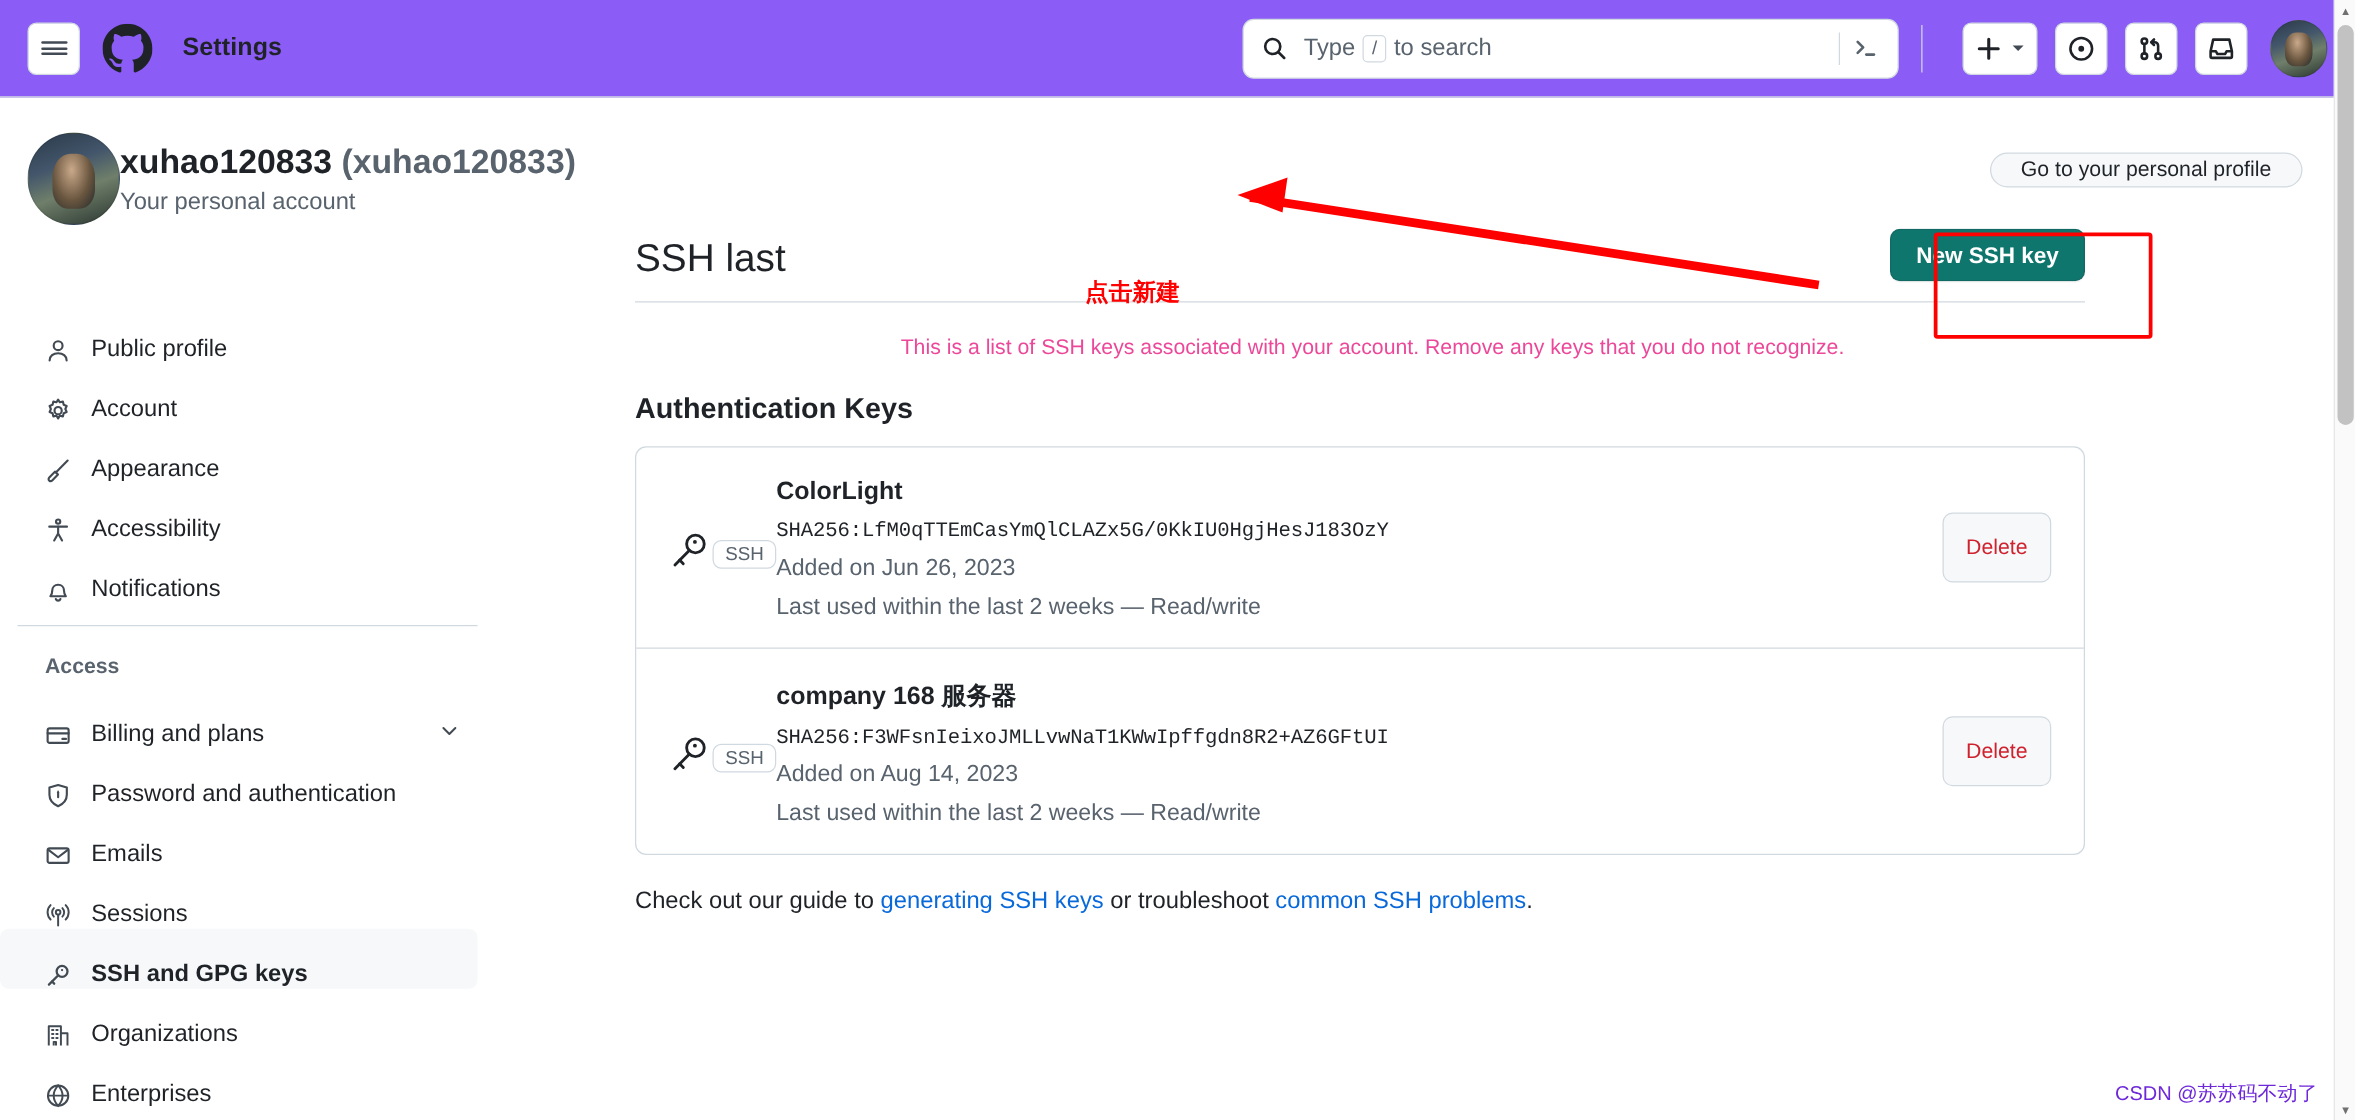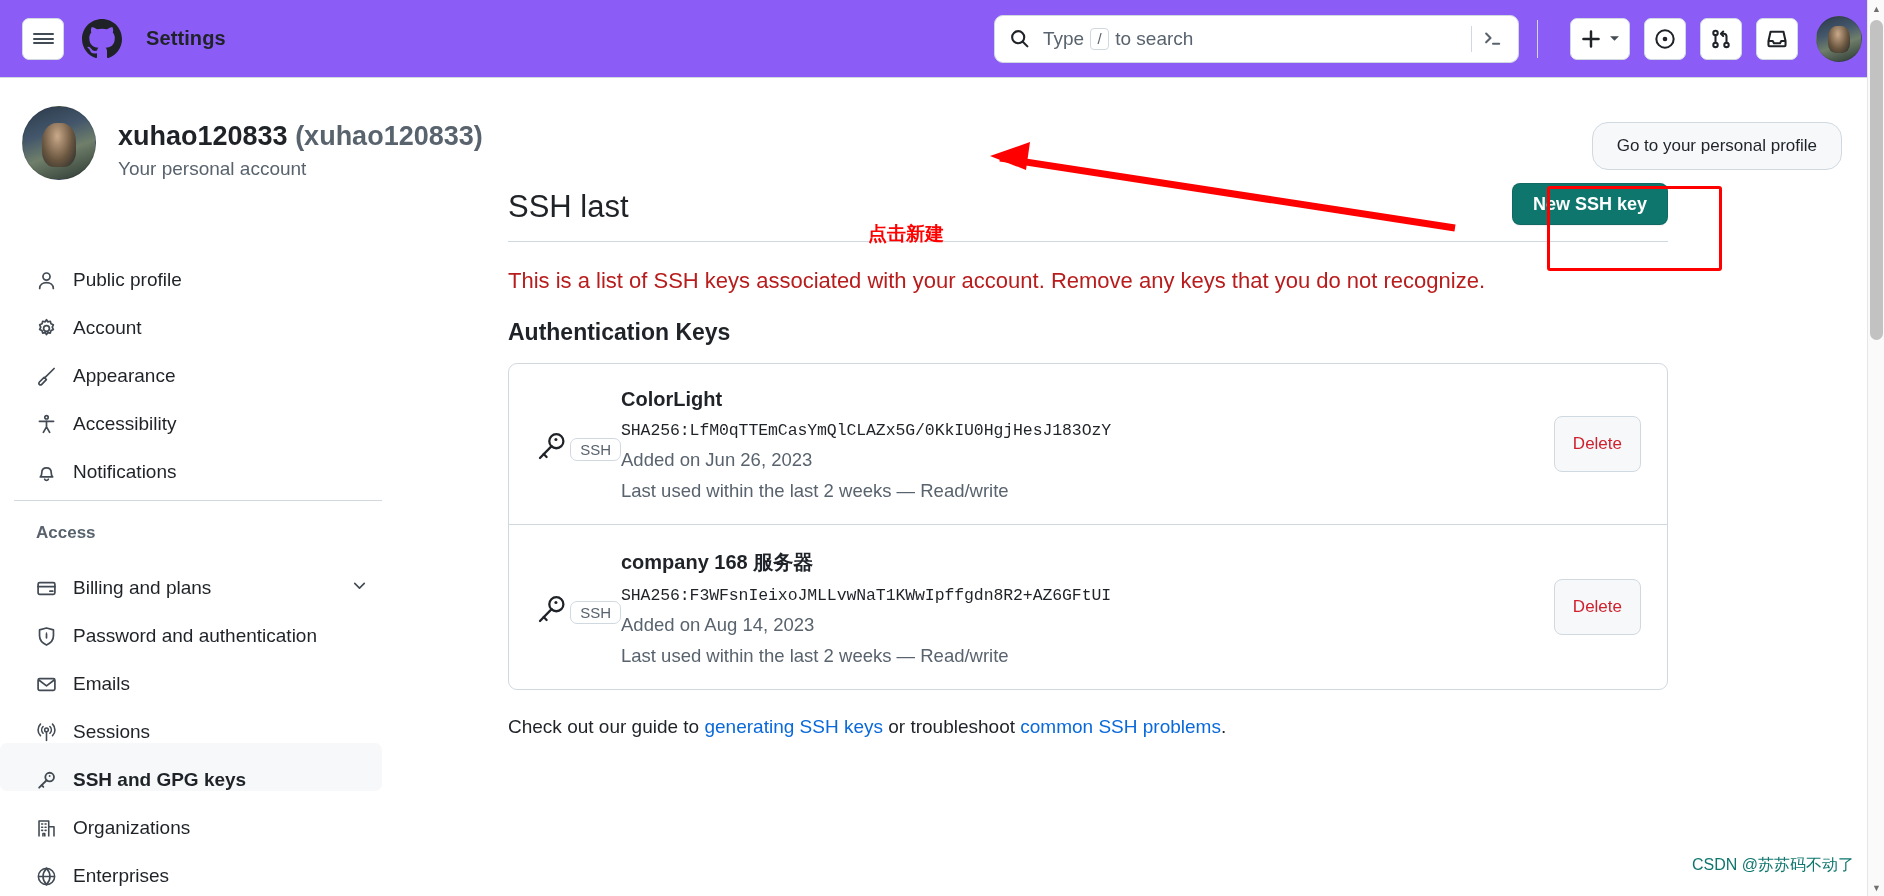--- a/index.html
+++ b/index.html
@@ -90,30 +90,30 @@
   .avatar-big::after {
     content:""; position:absolute; left:26%; top:22%;
     width:48%; height:62%; border-radius:42% 42% 35% 35%;
     background: radial-gradient(ellipse at 45% 30%, #caa98a 0%, #6b5740 55%, #22282a 100%);
   }
 
   
   .page { position: absolute; top: 78px; left: 0; width: 1884px; height: 818px; }
 
   .profile-head {
-    display: flex; align-items: flex-end; gap: 22px;
+    display: flex; align-items: center; 
     padding: 28px 0 0 22px;
   }
   .profile-name { font-size: 27px; font-weight: 700; color: #1f2328; line-height: 1.25; }
   .profile-name .handle { color: #59636e; font-weight: 700; }
   .profile-sub { font-size: 19px; color: #59636e; margin-top: 4px; }
 
   .go-personal {
     position: absolute; right: 42px; top: 44px;
-    height: 48px; padding: 0 24px;
+    height: 28px; padding: 0 24px;
     border: 1px solid #d1d9e0; border-radius: 16px;
     background: #f6f8fa; color: #1f2328;
     font-size: 17px; font-family: "Liberation Sans", sans-serif;
     display: flex; align-items: center; cursor: pointer;
   }
 
   
   .sidebar {
     position: absolute; left: 0; top: 165px; width: 440px;
   }
@@ -160,21 +160,21 @@
     border: 3px solid #ff0000; border-radius: 3px;
     display: flex; align-items: center; justify-content: center;
     pointer-events: none;
   }
   .annot-text {
     position: absolute; left: 868px; top: 143px;
     color: #ff0000; font-size: 19px; font-weight: 700;
     font-family: "Liberation Sans", sans-serif; white-space: nowrap;
   }
 
-  .desc { font-size: 22px; color: #b91c1c; padding-top: 26px; }
+  .desc { font-size: 17px; color: #ec4899; padding-top: 26px; text-align: center; }
   .section-title { font-size: 23px; font-weight: 600; padding-top: 25px; }
 
   .keys-box {
     margin-top: 17px; width: 1160px;
     border: 1px solid #d1d9e0; border-radius: 9px; background: #fff;
   }
   .key-row { display: flex; padding: 24px 26px 22px 26px; position: relative; }
   .key-row + .key-row { border-top: 1px solid #d1d9e0; }
   .key-icon-col {
     width: 86px; flex: none; display: flex; flex-direction: row;
@@ -213,22 +213,22 @@
     display: flex; align-items: center; justify-content: center;
     font-size: 9px; color: #707070;
   }
   .scroll-up { top: 0; }
   .scroll-down { bottom: 0; }
   .scroll-thumb {
     position: absolute; left: 2px; top: 20px; width: 13px; height: 320px;
     background: #c2c2c2; border-radius: 7px;
   }
   .watermark {
-    position: absolute; right: 30px; bottom: 20px;
-    font-size: 16px; color: #0f766e;
+    position: absolute; right: 30px; bottom: 10px;
+    font-size: 16px; color: #6d28d9;
   }
 </style>
 </head>
 <body>
 
 <div class="header">
   <div class="hamburger">
     <div>
       <span></span>
       <span></span>

